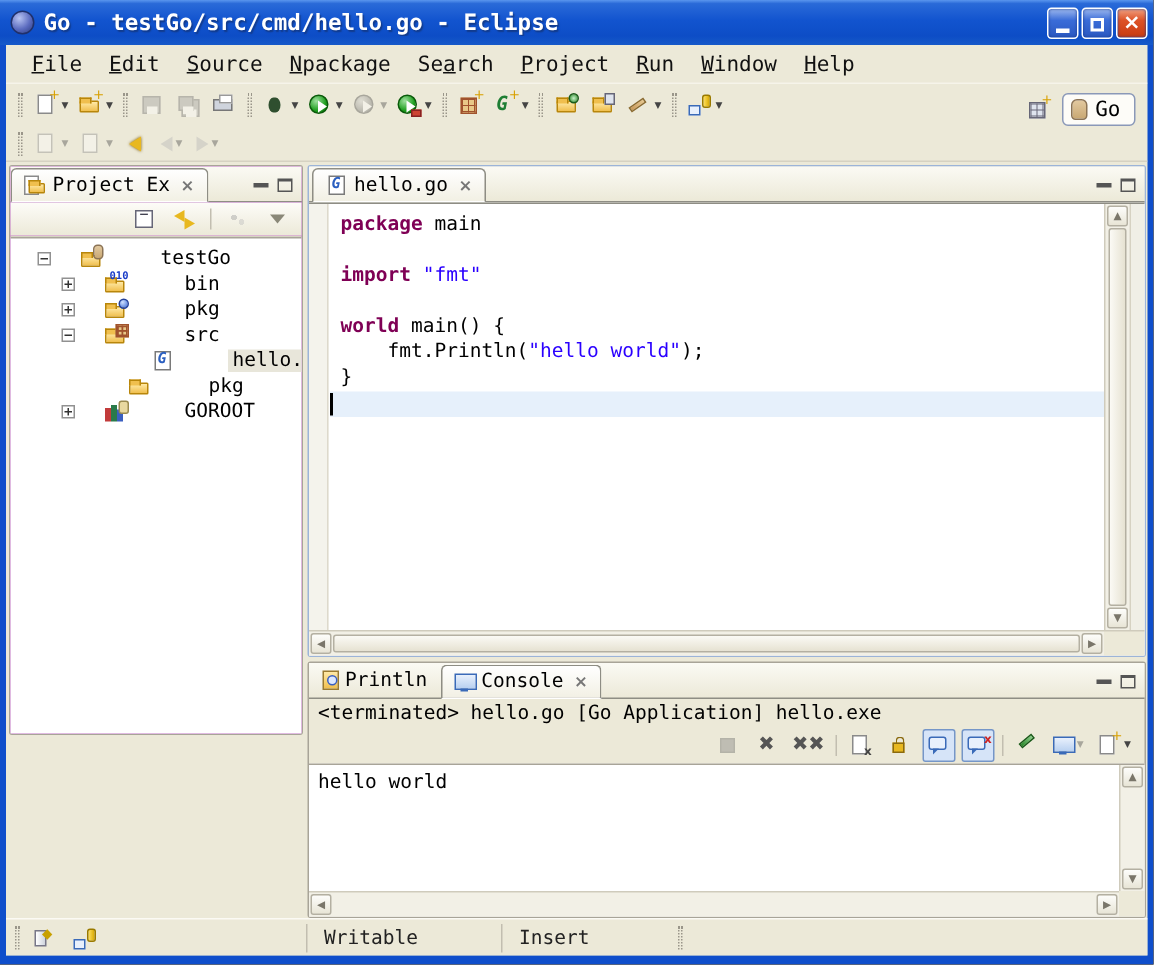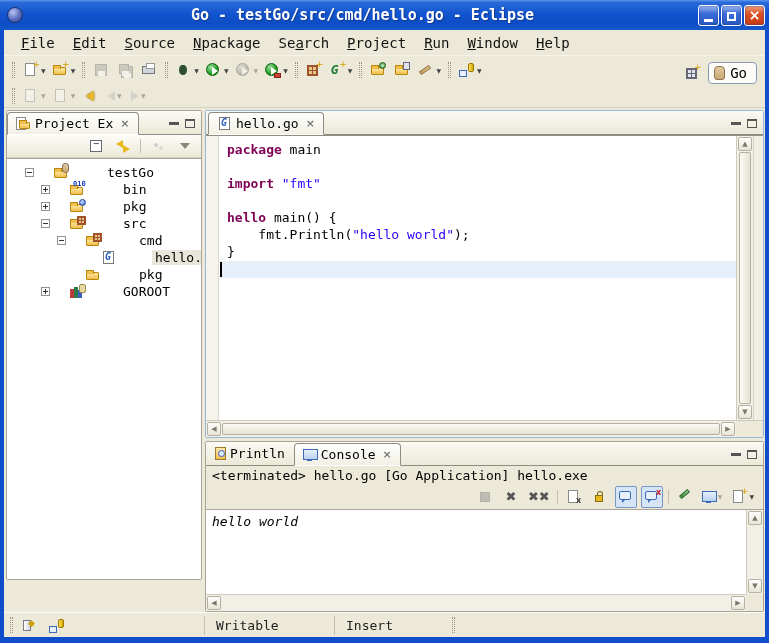--- a/index.html
+++ b/index.html
@@ -3,21 +3,21 @@
 <meta charset="utf-8">
 <style>
   html,body{margin:0;padding:0;background:#444;}
   *{box-sizing:border-box;}
   #window{position:relative;width:769px;height:643px;background:#0f4ecb;
     font-family:"DejaVu Sans Mono","Liberation Mono",monospace;overflow:hidden;}
 
   
   .titlebar{position:absolute;left:0;top:0;width:769px;height:30px;
     background:linear-gradient(180deg,#5a96ee 0%,#2a6ad8 8%,#1254cf 45%,#0d4dc6 80%,#1659c9 100%);
-    display:flex;align-items:center;padding:0 4px 0 7px;text-align:center;}
+    display:flex;align-items:center;padding:0 4px 0 7px;}
   .tb-icon{width:16px;height:16px;border-radius:50%;
     background:radial-gradient(circle at 35% 30%,#b8c4f2,#5b6bbf 55%,#2a3a7a);
     border:1px solid #20306a;flex:none;}
   .tb-title{color:#fff;font-size:15px;font-weight:bold;margin-left:6px;
     text-shadow:1px 1px 1px #123a8a;flex:1;white-space:nowrap;overflow:hidden;}
   .tbtn-win{width:21px;height:21px;margin-left:2px;border-radius:3px;flex:none;
     border:1px solid #fff;display:flex;align-items:flex-end;justify-content:center;
     background:linear-gradient(180deg,#9db8ee,#3a6cd8 40%,#2a58c0);box-shadow:inset 0 0 2px #1a3a8c;}
   .tbtn-win.close{background:linear-gradient(180deg,#f0a080,#dd5226 40%,#c83a10);align-items:center;}
   .glyph-min{width:9px;height:3px;background:#fff;margin-bottom:3px;}
@@ -91,21 +91,21 @@
   .tab{display:flex;align-items:center;gap:4px;padding:3px 8px;font-size:13px;white-space:nowrap;
     border:1px solid transparent;height:23px;}
   .tab.active{background:linear-gradient(#ffffff,#f2f0e4);border:1px solid #8e8d84;border-bottom:1px solid #fff;
     border-radius:4px 4px 0 0;margin-bottom:-1px;}
   .tab .x{color:#777;font-size:11px;font-weight:bold;margin-left:3px;font-family:"DejaVu Sans",sans-serif;}
   .minmax{margin-left:auto;display:flex;align-items:center;gap:6px;padding:0 6px 6px 0;}
   .mm-min{width:10px;height:3px;border:1px solid #555;border-top:2px solid #555;background:transparent;}
   .mm-max{width:10px;height:9px;border:1px solid #555;border-top:2px solid #555;}
 
   
-  #explorer{left:2px;top:80px;width:196px;height:470px;border:1px solid #a8a498;background:#d946ef;border-radius:2px;}
+  #explorer{left:2px;top:80px;width:196px;height:380px;border:1px solid #a8a498;background:#d946ef;border-radius:2px;}
   .view-toolbar{position:absolute;left:0;top:24px;right:0;height:23px;display:flex;align-items:center;
     justify-content:flex-end;gap:3px;padding-right:4px;border-bottom:1px solid #d6d2c2;
     background:linear-gradient(#fdfcf8,#ece9d8);}
   .vt-sep{width:1px;height:14px;background:#c2beb0;margin:0 2px;}
   .collapse-ic{width:12px;height:12px;border:1px solid #667;background:#fff;position:relative;}
   .collapse-ic:before{content:"−";position:absolute;left:2px;top:-3px;font-size:10px;color:#334;}
   .link-ic{position:relative;width:16px;height:14px;}
   .link-ic:before{content:"";position:absolute;left:1px;top:1px;border-right:7px solid #e8b820;border-top:4px solid transparent;border-bottom:4px solid transparent;}
   .link-ic:after{content:"";position:absolute;right:1px;bottom:0;border-left:7px solid #e8b820;border-top:4px solid transparent;border-bottom:4px solid transparent;}
   .dots-ic{width:12px;height:10px;background:radial-gradient(circle 3px at 4px 4px,#999 60%,transparent 62%),radial-gradient(circle 3px at 9px 7px,#bbb 60%,transparent 62%);}
@@ -156,21 +156,21 @@
   .sthumb{flex:1;margin:1px;background:linear-gradient(90deg,#fbfaf5,#e6e2d2);border:1px solid #b4b0a2;border-radius:2px;}
   .hscroll .sthumb{background:linear-gradient(#fbfaf5,#e6e2d2);}
   .scorner{position:absolute;right:0;bottom:0;width:27px;height:17px;background:#ece9d8;border-top:1px solid #cfcbbc;}
 
   
   #console{left:201px;top:411px;width:559px;height:171px;border:1px solid #a8a498;background:#ece9d8;border-radius:2px;}
   .con-header{position:absolute;left:0;top:24px;right:0;height:18px;font-size:13px;padding:2px 0 0 6px;white-space:nowrap;}
   .con-toolbar{position:absolute;left:0;top:42px;right:0;height:25px;display:flex;align-items:center;
     justify-content:flex-end;gap:2px;padding-right:6px;}
   .con-body{position:absolute;left:0;top:67px;right:0;bottom:0;background:#fff;border-top:1px solid #a8a498;}
-  .con-text{position:absolute;left:0;top:0;right:17px;bottom:17px;padding:4px 0 0 6px;font-size:13px;white-space:pre;font-style:italic;}
+  .con-text{position:absolute;left:0;top:0;right:17px;bottom:17px;padding:4px 0 0 6px;font-size:13px;white-space:pre;}
   .con-vscroll{position:absolute;right:0;top:0;bottom:17px;width:17px;background:#f2f0e6;border-left:1px solid #cfcbbc;
     display:flex;flex-direction:column;justify-content:space-between;padding:1px;}
   .con-hscroll{position:absolute;left:0;right:17px;bottom:0;height:17px;background:#f2f0e6;border-top:1px solid #cfcbbc;
     display:flex;justify-content:space-between;padding:1px;}
   .con-corner{position:absolute;right:0;bottom:0;width:17px;height:17px;background:#ece9d8;}
   .probico{width:13px;height:12px;position:relative;background:#fff;border:1px solid #888;}
   .probico:before{content:"";position:absolute;left:1px;top:2px;width:5px;height:5px;border-radius:50%;background:#d04a2a;}
   .probico:after{content:"";position:absolute;right:1px;bottom:1px;width:5px;height:5px;border-radius:50%;background:#e8b820;}
   .histico{width:11px;height:13px;position:relative;background:linear-gradient(#ffe9a6,#f0bf4e);border:1px solid #9a7a30;}
   .histico:before{content:"";position:absolute;left:2px;top:2px;width:5px;height:5px;border-radius:50%;border:1px solid #3a5fc0;background:#dce8ff;}
@@ -414,25 +414,20 @@
         <div class="trow">
           <span class="tindent" style="width:20px"></span><span class="expander plus"></span>
           <span class="ic tico"><span class="fold"></span><span class="dball"></span></span>
           <span class="tlabel">pkg</span>
         </div>
         <div class="trow">
           <span class="tindent" style="width:20px"></span><span class="expander"></span>
           <span class="ic tico"><span class="fold"></span><span class="dgrid"></span></span>
           <span class="tlabel">src</span>
         </div>
-        <div class="trow">
-          <span class="tindent" style="width:36px"></span><span class="expander"></span>
-          <span class="ic tico"><span class="fold"></span><span class="dgrid"></span></span>
-          <span class="tlabel">cmd</span>
-        </div>
         <div class="trow selected">
           <span class="tindent" style="width:52px"></span><span class="exp-slot"></span>
           <span class="ic tico"><span class="gofile"></span></span>
           <span class="tlabel">hello.go</span>
         </div>
         <div class="trow">
           <span class="tindent" style="width:36px"></span><span class="exp-slot"></span>
           <span class="ic tico"><span class="fold"></span></span>
           <span class="tlabel">pkg</span>
         </div>
@@ -458,21 +453,21 @@
           <span class="mm-max"></span>
         </span>
       </div>
       <div class="ed-body">
         <div class="ed-ruler"></div>
         <div class="ed-text">
           <div class="cline"><span class="kw">package</span><span> main</span></div>
           <div class="cline"></div>
           <div class="cline"><span class="kw">import</span><span> </span><span class="str">"fmt"</span></div>
           <div class="cline"></div>
-          <div class="cline"><span class="kw">hello</span><span> main() {</span></div>
+          <div class="cline"><span class="kw">world</span><span> main() {</span></div>
           <div class="cline"><span>    fmt.Println(</span><span class="str">"hello world"</span><span>);</span></div>
           <div class="cline"><span>}</span></div>
           <div class="cline cur"><span class="caret" style="left:0;"></span></div>
         </div>
         <div class="vscroll">
           <span class="sbtn">▲</span>
           <span class="sthumb"></span>
           <span class="sbtn">▼</span>
         </div>
         <div class="ed-ovr"></div>

